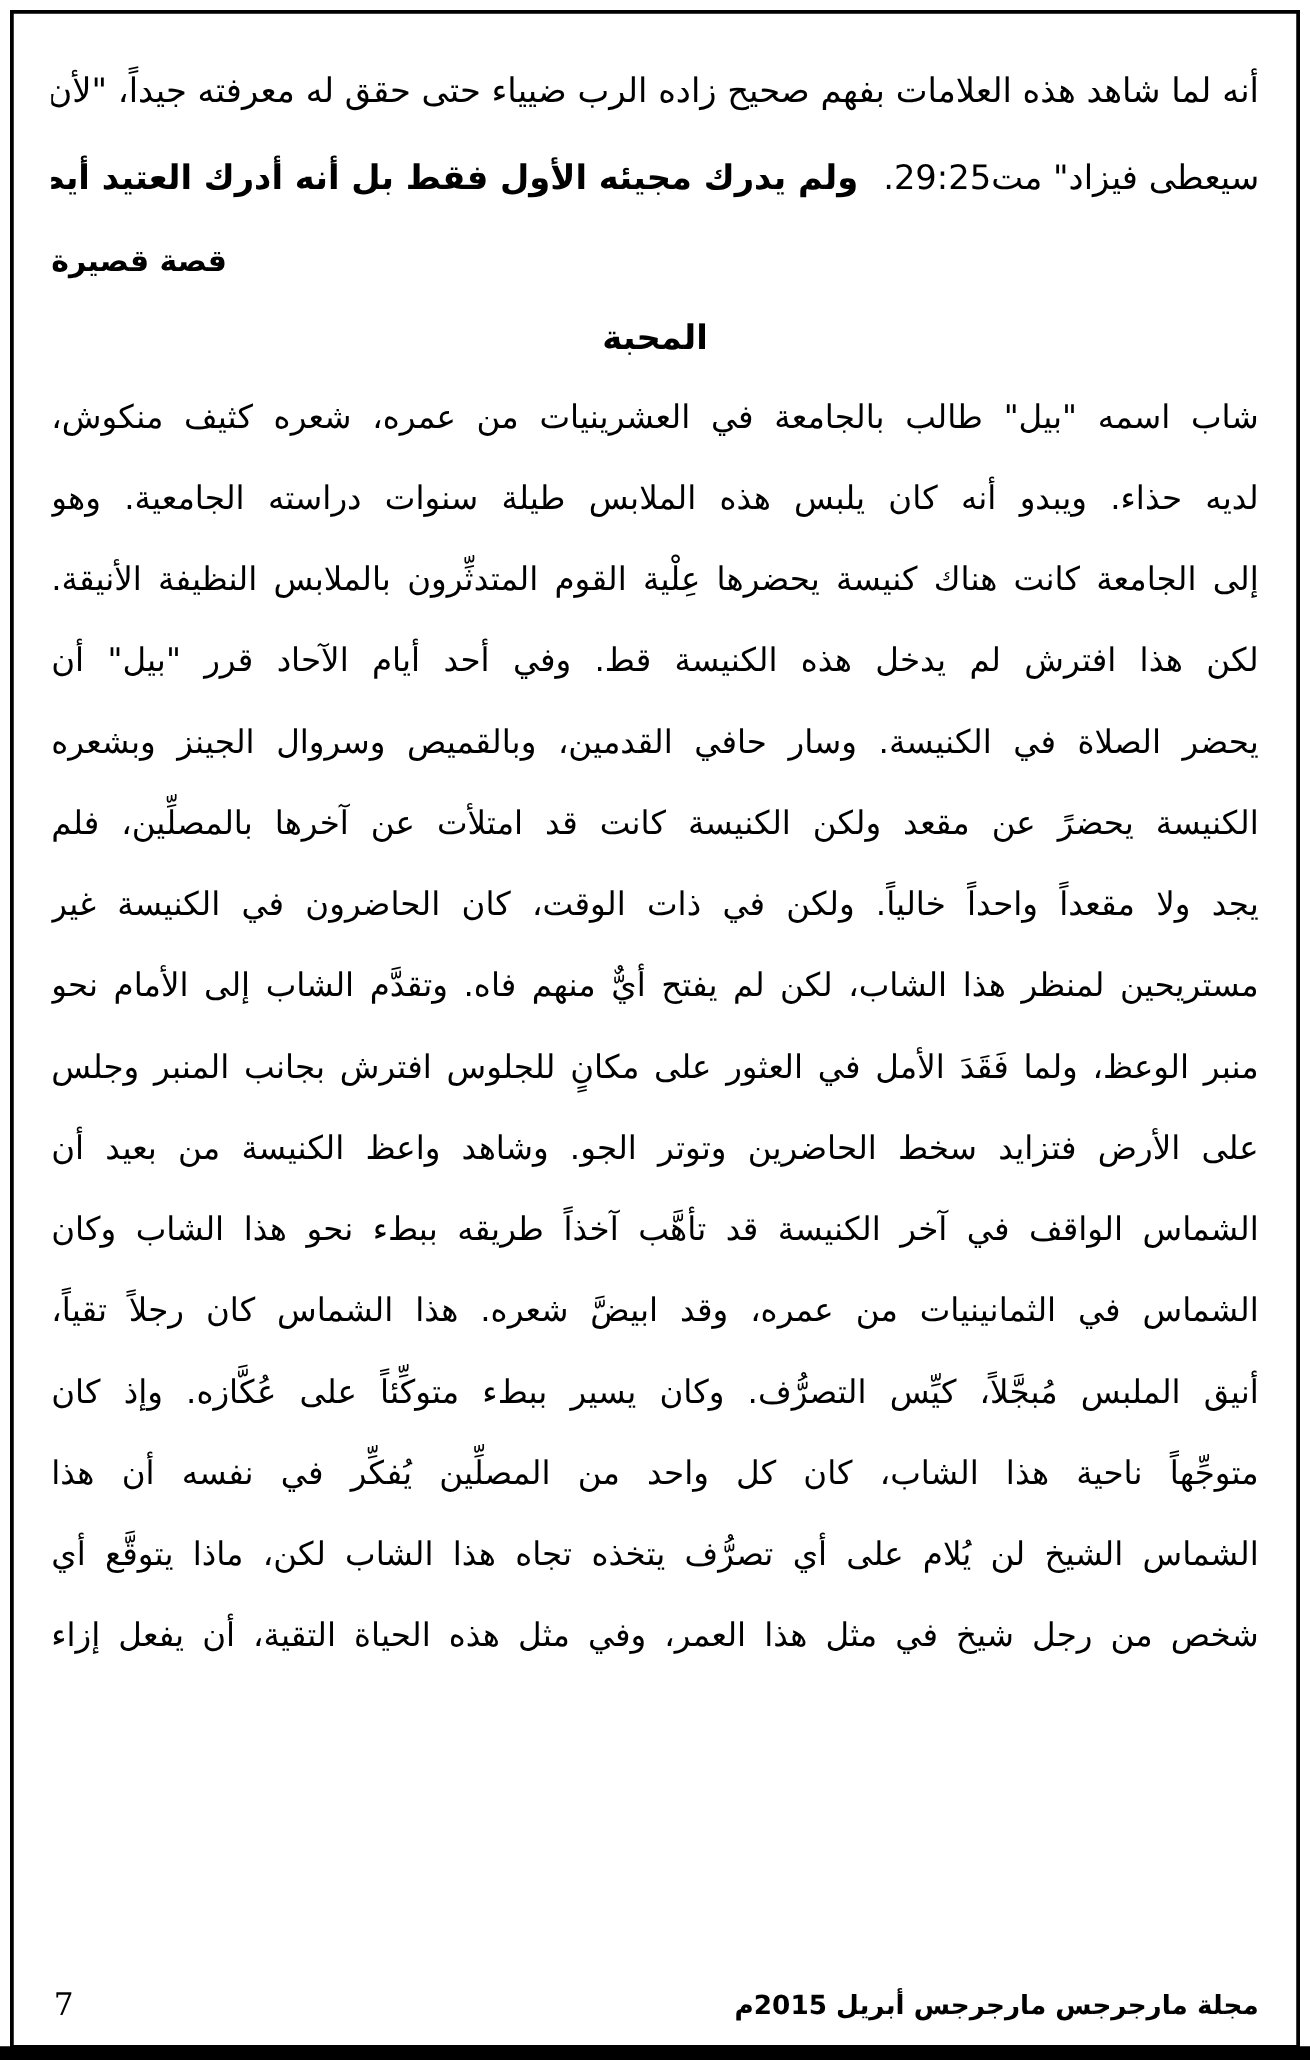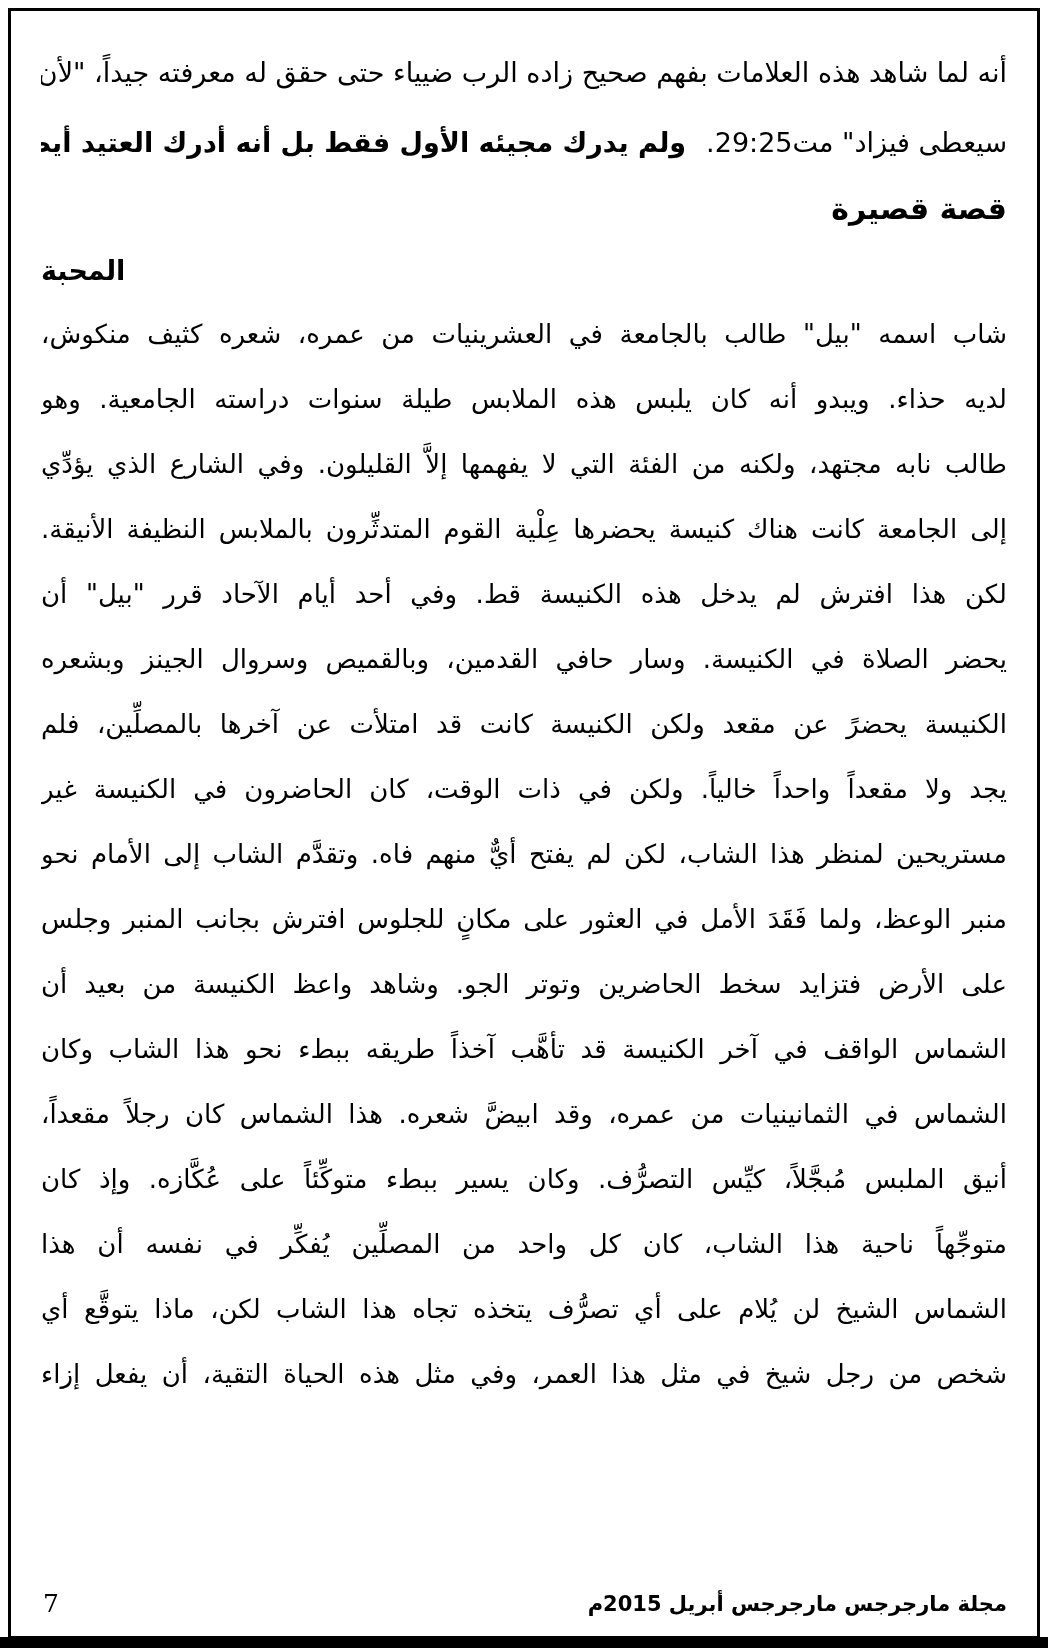--- a/index.html
+++ b/index.html
@@ -40,29 +40,29 @@
     text-align: justify;
     text-align-last: justify;
   }
   .intro-line2 { text-align: right; }
   .b {
     font-weight: bold;
     margin-right: 20px; 
   }
   .h1 {
     font-weight: bold;
-    font-size: 30px;
+    font-size: 24px;
     line-height: 62px;
-    text-align: right;
+    text-align: left;
   }
   .h2 {
     font-weight: bold;
     font-size: 27px;
     line-height: 62px;
-    text-align: left;
+    text-align: center;
   }
   .story .tline {
     font-size: 26px;
     line-height: 65px;
     text-align: justify;
     text-align-last: justify;
     text-justify: inter-word;
     white-space: nowrap;
     overflow: hidden;
   }
@@ -100,31 +100,30 @@
       </div>
     </div>
 
     <div class="h1">قصة قصيرة</div>
 
     <div class="h2">المحبة</div>
 
     <div class="story">
         <div class="tline">شاب اسمه "بيل" طالب بالجامعة في العشرينيات من عمره، شعره كثيف منكوش،</div>
         <div class="tline">لديه حذاء. ويبدو أنه كان يلبس هذه الملابس طيلة سنوات دراسته الجامعية. وهو</div>
-        <div class="tline">طالب نابه مجتهد، ولكنه من الفئة التي لا يفهمها إلاَّ القليلون. وفي الشارع الذي يؤدِّي</div>
         <div class="tline">إلى الجامعة كانت هناك كنيسة يحضرها عِلْية القوم المتدثِّرون بالملابس النظيفة الأنيقة.</div>
         <div class="tline">لكن هذا افترش لم يدخل هذه الكنيسة قط. وفي أحد أيام الآحاد قرر "بيل" أن</div>
         <div class="tline">يحضر الصلاة في الكنيسة. وسار حافي القدمين، وبالقميص وسروال الجينز وبشعره</div>
         <div class="tline">الكنيسة يحضرً عن مقعد ولكن الكنيسة كانت قد امتلأت عن آخرها بالمصلِّين، فلم</div>
         <div class="tline">يجد ولا مقعداً واحداً خالياً. ولكن في ذات الوقت، كان الحاضرون في الكنيسة غير</div>
         <div class="tline">مستريحين لمنظر هذا الشاب، لكن لم يفتح أيٌّ منهم فاه. وتقدَّم الشاب إلى الأمام نحو</div>
         <div class="tline">منبر الوعظ، ولما فَقَدَ الأمل في العثور على مكانٍ للجلوس افترش بجانب المنبر وجلس</div>
         <div class="tline">على الأرض فتزايد سخط الحاضرين وتوتر الجو. وشاهد واعظ الكنيسة من بعيد أن</div>
         <div class="tline">الشماس الواقف في آخر الكنيسة قد تأهَّب آخذاً طريقه ببطء نحو هذا الشاب وكان</div>
-        <div class="tline">الشماس في الثمانينيات من عمره، وقد ابيضَّ شعره. هذا الشماس كان رجلاً مقعداً،</div>
+        <div class="tline">الشماس في الثمانينيات من عمره، وقد ابيضَّ شعره. هذا الشماس كان رجلاً تقياً،</div>
         <div class="tline">أنيق الملبس مُبجَّلاً، كيِّس التصرُّف. وكان يسير ببطء متوكِّئاً على عُكَّازه. وإذ كان</div>
         <div class="tline">متوجِّهاً ناحية هذا الشاب، كان كل واحد من المصلِّين يُفكِّر في نفسه أن هذا</div>
         <div class="tline">الشماس الشيخ لن يُلام على أي تصرُّف يتخذه تجاه هذا الشاب لكن، ماذا يتوقَّع أي</div>
         <div class="tline">شخص من رجل شيخ في مثل هذا العمر، وفي مثل هذه الحياة التقية، أن يفعل إزاء</div>
       </div>
   </div>
 
   <div class="footer">
     <div class="pagenum">7</div>
     <div class="journal">مجلة مارجرجس مارجرجس أبريل 2015م</div>

